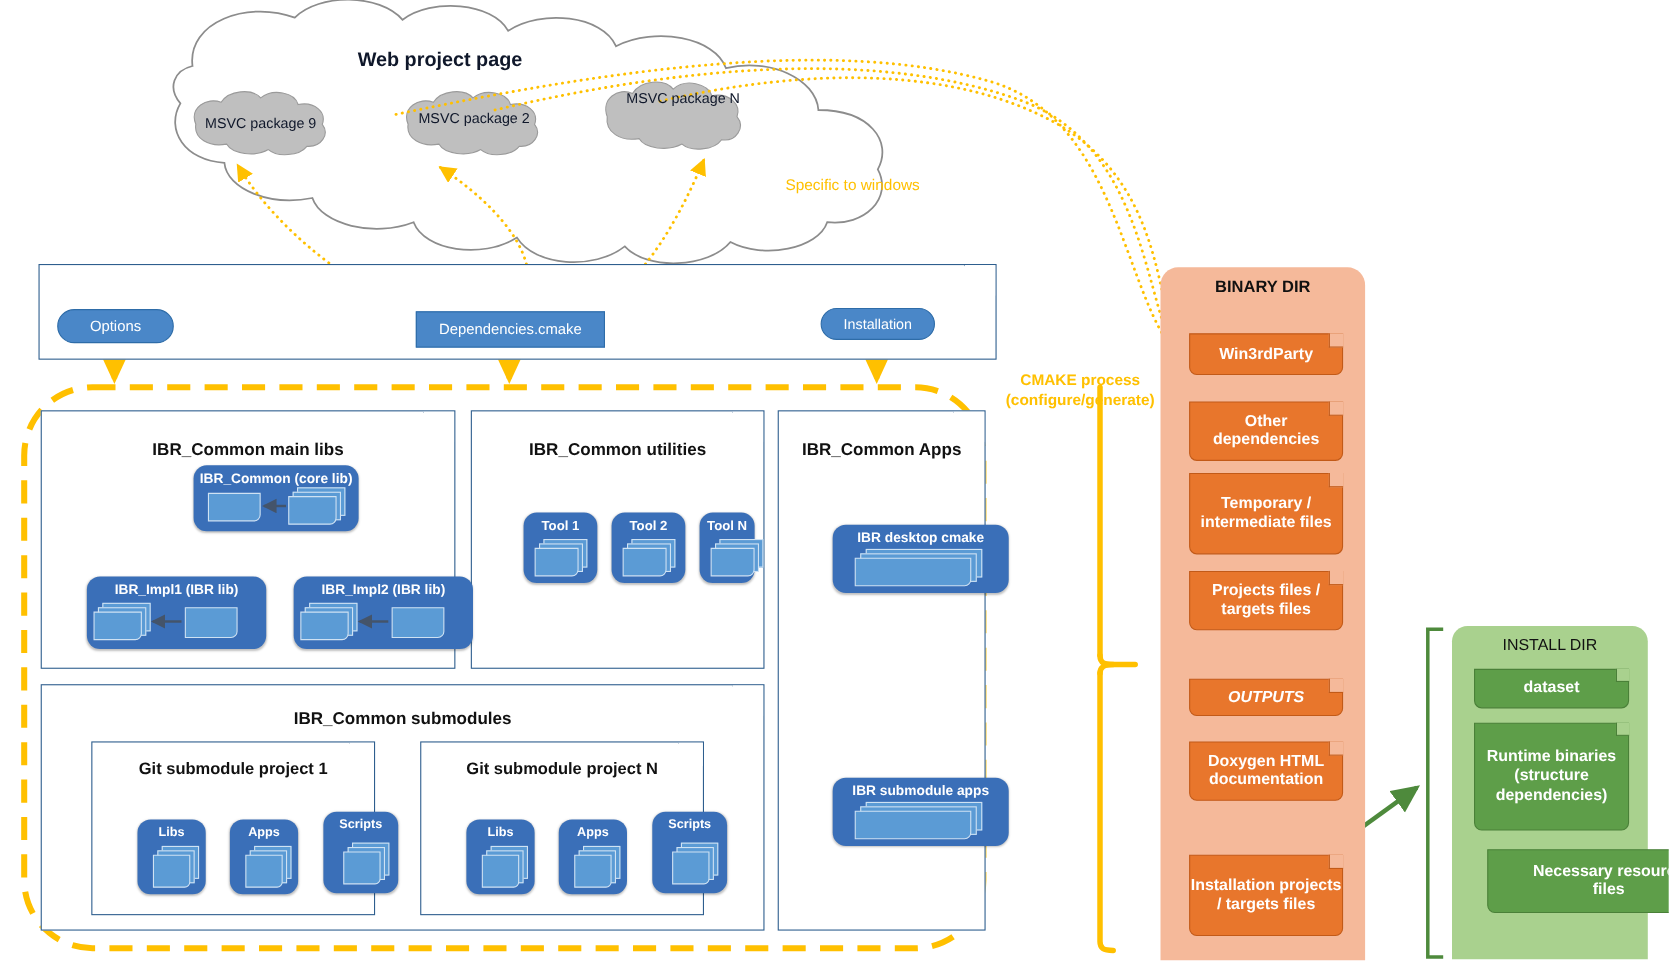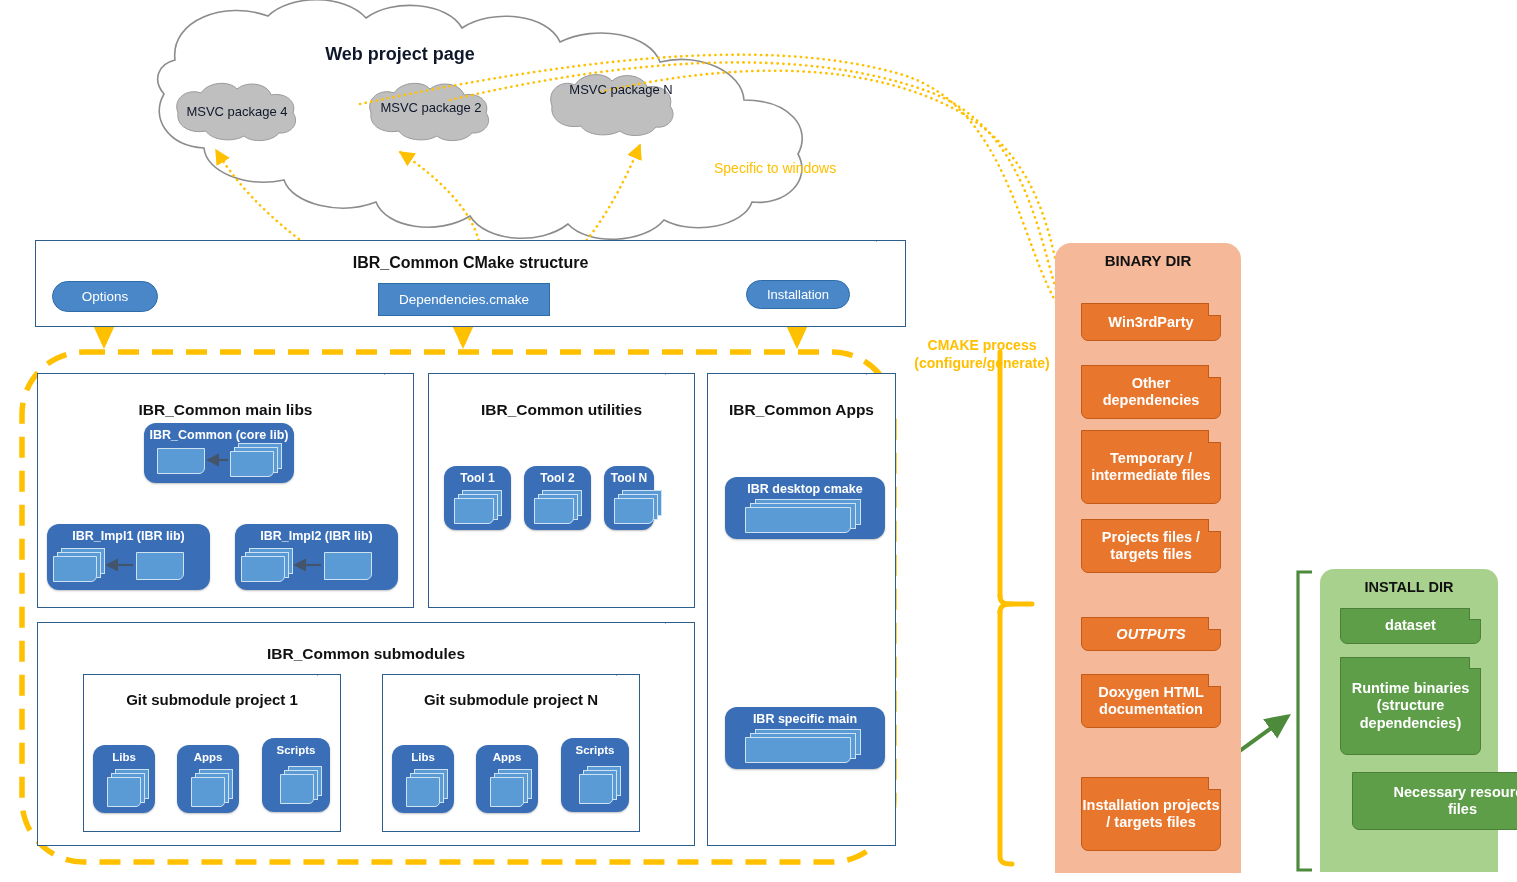--- a/index.html
+++ b/index.html
@@ -11,21 +11,21 @@
   
   .panel{position:absolute;background:#fff;border:1px solid #2E5E8E;z-index:10;}
   .panel .notch{position:absolute;top:0;right:0;width:28px;height:28px;
        background:#fff;border-left:1px solid #2E5E8E;
        transform-origin:top right;}
   .panel-title{position:absolute;left:0;right:0;text-align:center;
        font-weight:bold;color:#111;}
 
   
   .bluecard{position:absolute;background:#3A6FB8;border-radius:12px;
-       box-shadow:0 1px 2px rgba(0,0,0,.25);}
+       box-shadow:0 1px 2px rgba(0,0,0,.25);margin-left:32px;}
   .bluecard .cap{position:absolute;left:0;right:0;top:5px;text-align:center;
        color:#fff;font-weight:bold;}
   .doc{position:absolute;background:#5B9BD5;border:1px solid #cfe2f3;}
 
   
   .pill{position:absolute;background:#4A87C8;border:1px solid #2E6CA8;
         border-radius:16px;color:#fff;text-align:center;
         display:flex;align-items:center;justify-content:center;}
   .rectbox{position:absolute;background:#4A87C8;border:1px solid #2E6CA8;
         color:#fff;text-align:center;display:flex;align-items:center;
@@ -41,21 +41,21 @@
         display:flex;align-items:center;justify-content:center;line-height:1.15;
         border-radius:0 0 7px 7px;}
   .orange .cut{position:absolute;top:-1px;right:-1px;width:12px;height:12px;
         background:#F5B99A;border-left:1px solid #C25A18;
         border-bottom:1px solid #C25A18;}
 
   
   #install-dir{position:absolute;left:1320px;top:569px;width:178px;height:303px;
         background:#A9D18E;border-radius:14px 14px 0 0;z-index:10;}
   #install-dir .hdr{position:absolute;left:0;right:0;top:10px;text-align:center;
-        font-weight:bold;font-size:14.5px;color:#111;}
+        font-weight:normal;font-size:14.5px;color:#111;}
   .green{position:absolute;background:#5E9E49;border:1px solid #4A8038;
         color:#fff;font-weight:bold;text-align:center;font-size:14.5px;
         display:flex;align-items:center;justify-content:center;line-height:1.2;
         border-radius:0 0 7px 7px;}
   .green .cut{position:absolute;top:-1px;right:-1px;width:11px;height:11px;
         background:#A9D18E;border-left:1px solid #4A8038;
         border-bottom:1px solid #4A8038;}
 
   .ylabel{position:absolute;color:#FFC000;font-weight:bold;z-index:30;
         text-align:center;line-height:1.25;}
@@ -153,37 +153,34 @@
   <g fill="none">
     <path d="M128,525 L128,493 L273,493 L273,482" stroke="#44546A" stroke-width="1.1" stroke-dasharray="4,3" marker-end="url(#ar-dkopen)"></path>
     <path d="M315,528 L315,503 L172,503 L172,482" stroke="#44546A" stroke-width="2.1" marker-end="url(#ar-dk)"></path>
   </g>
 </svg>
 
 <div class="cloudtxt" style="left:250px;top:44px;width:300px;font-size:18px;font-weight:bold;">
   <span>Web project page</span>
 </div>
 <div class="cloudtxt" style="left:172px;top:104px;width:130px;font-size:13px;">
-  <span>MSVC package 4</span>
+  <span>MSVC package 9</span>
 </div>
 <div class="cloudtxt" style="left:366px;top:100px;width:130px;font-size:13px;">
   <span>MSVC package 2</span>
 </div>
 <div class="cloudtxt" style="left:557px;top:82px;width:128px;font-size:13px;line-height:1.25;">
   <span>MSVC package N</span>
 </div>
 <div class="ylabel" style="left:714px;top:160px;width:160px;font-size:14px;text-align:left;font-weight:normal;">
   <span>Specific to windows</span>
 </div>
 
 <div class="panel" style="left:35px;top:240px;width:869px;height:85px;">
   <div class="notch" style="clip-path:polygon(100% 0,100% 100%,0 0);"></div>
-  <div class="panel-title" style="top:13px;font-size:16px;">
-    <span>IBR_Common CMake structure</span>
-  </div>
 </div>
 <div class="pill" style="left:52px;top:281px;width:104px;height:29px;font-size:13.5px;z-index:20;">
   <span>Options</span>
 </div>
 <div class="rectbox" style="left:378px;top:283px;width:170px;height:31px;font-size:13.5px;z-index:20;">
   <span>Dependencies.cmake</span>
 </div>
 <div class="pill" style="left:746px;top:280px;width:102px;height:27px;font-size:13px;z-index:20;">
   <span>Installation</span>
 </div>
@@ -276,21 +273,21 @@
 <div class="bluecard" style="left:725px;top:477px;width:160px;height:62px;z-index:20;">
   <div class="cap" style="font-size:12.5px;">
     <span>IBR desktop cmake</span>
   </div>
   <div class="doc" style="left:30px;top:22px;width:104px;height:24px;"></div>
   <div class="doc" style="left:25px;top:26px;width:104px;height:24px;"></div>
   <div class="doc" style="left:20px;top:30px;width:104px;height:24px;border-radius:0 0 6px 0;"></div>
 </div>
 <div class="bluecard" style="left:725px;top:707px;width:160px;height:62px;z-index:20;">
   <div class="cap" style="font-size:12.5px;">
-    <span>IBR specific main</span>
+    <span>IBR submodule apps</span>
   </div>
   <div class="doc" style="left:30px;top:22px;width:104px;height:24px;"></div>
   <div class="doc" style="left:25px;top:26px;width:104px;height:24px;"></div>
   <div class="doc" style="left:20px;top:30px;width:104px;height:24px;border-radius:0 0 6px 0;"></div>
 </div>
 
 <div class="panel" style="left:37px;top:622px;width:656px;height:222px;">
   <div class="notch" style="clip-path:polygon(100% 0,100% 100%,0 0);"></div>
   <div class="panel-title" style="top:22px;font-size:15.5px;">
     <span>IBR_Common submodules</span>

